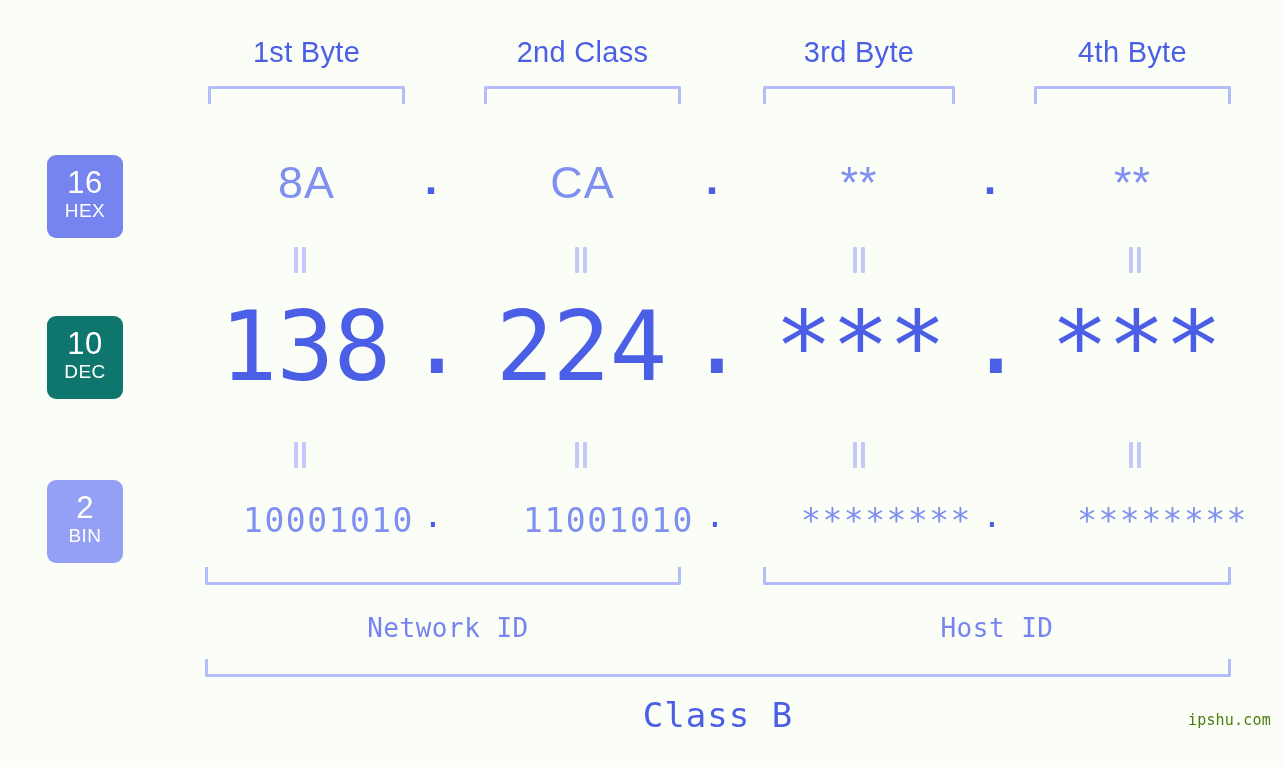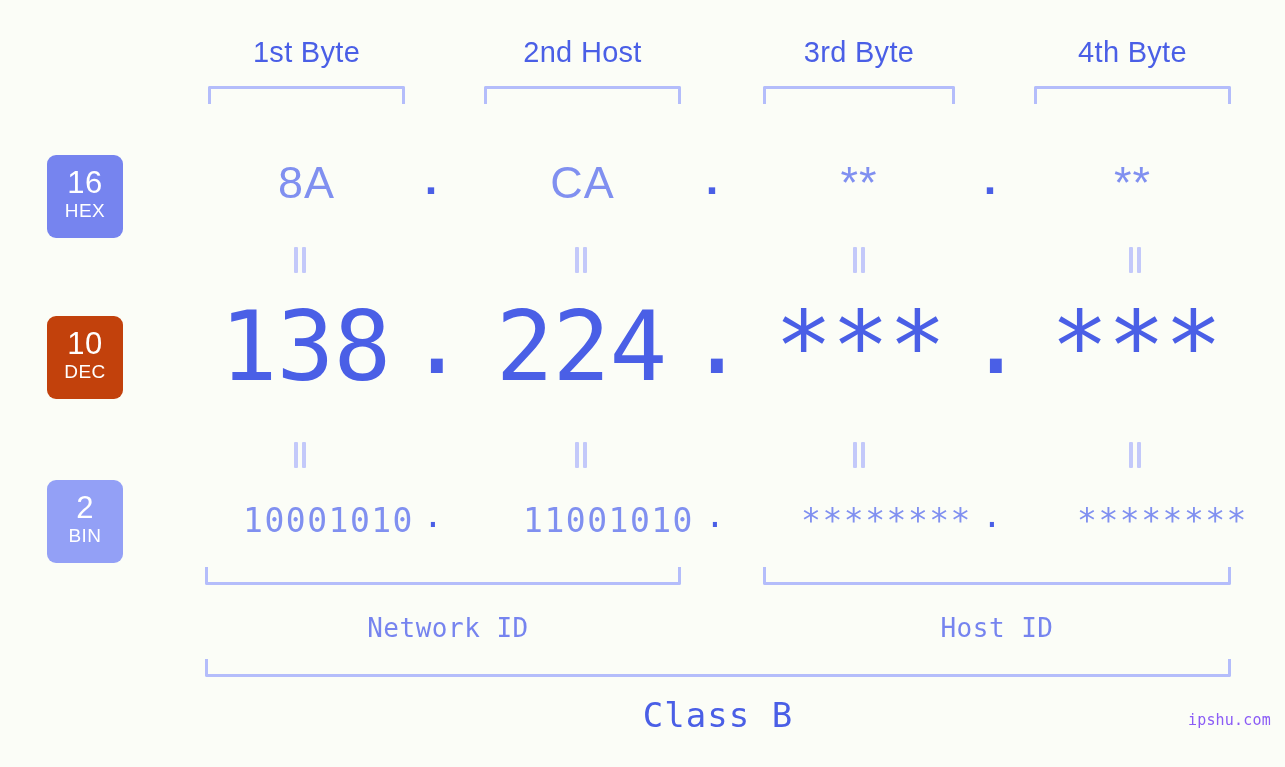--- a/index.html
+++ b/index.html
@@ -73,21 +73,21 @@
     letter-spacing: 0.5px;
   }
   .badge .nm {
     display: block;
     font-size: 19px;
     line-height: 22px;
     font-weight: 400;
     letter-spacing: 0.5px;
   }
   #badge-hex { top: 155px; height: 83px; padding-top: 11px; background: #7684ef; }
-  #badge-dec { top: 316px; height: 83px; padding-top: 11px; background: #c2410c; }
+  #badge-dec { top: 316px; height: 83px; padding-top: 11px; background: #0f766e; }
   #badge-bin { top: 480px; height: 83px; padding-top: 11px; background: #93a0f6; }
 
   
   .hex-cell {
     position: absolute;
     top: 155px;
     height: 56px;
     line-height: 56px;
     text-align: center;
     font-size: 45px;
@@ -207,32 +207,32 @@
     font-family: "DejaVu Sans Mono", monospace;
     letter-spacing: 1px;
     white-space: nowrap;
   }
 
   .watermark {
     position: absolute;
     right: 14px;
     top: 711px;
     font-size: 15px;
-    color: #8b5cf6;
+    color: #4d7c0f;
     font-family: "DejaVu Sans Mono", monospace;
     letter-spacing: 0.2px;
   }
 </style>
 </head>
 <body>
 
 <div class="stage">
 
   <div class="byte-label" style="left:208px;width:197px;">1st Byte</div>
-  <div class="byte-label" style="left:484px;width:197px;">2nd Host</div>
+  <div class="byte-label" style="left:484px;width:197px;">2nd Class</div>
   <div class="byte-label" style="left:763px;width:192px;">3rd Byte</div>
   <div class="byte-label" style="left:1034px;width:197px;">4th Byte</div>
 
   <div class="bracket-down" style="left:208px;top:86px;width:197px;"></div>
   <div class="bracket-down" style="left:484px;top:86px;width:197px;"></div>
   <div class="bracket-down" style="left:763px;top:86px;width:192px;"></div>
   <div class="bracket-down" style="left:1034px;top:86px;width:197px;"></div>
 
   <div class="badge" id="badge-hex">
     <span class="num">16</span>

